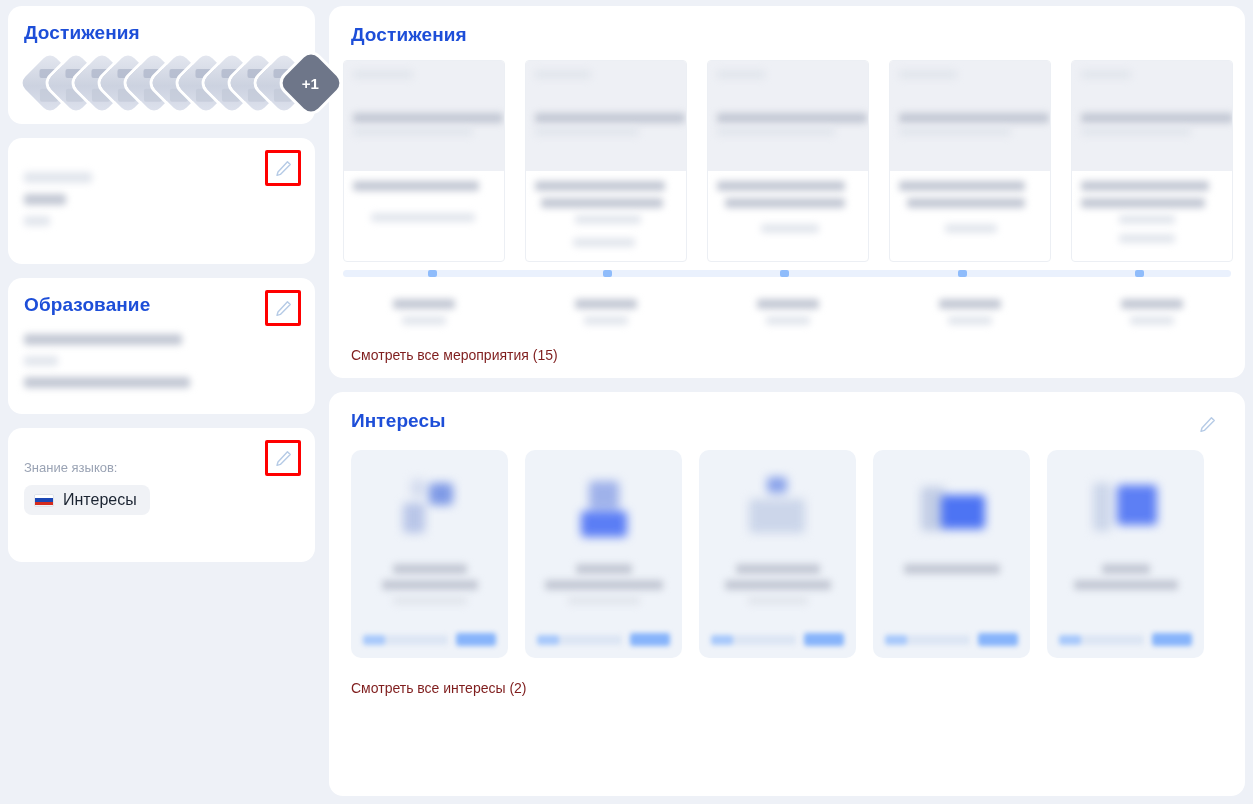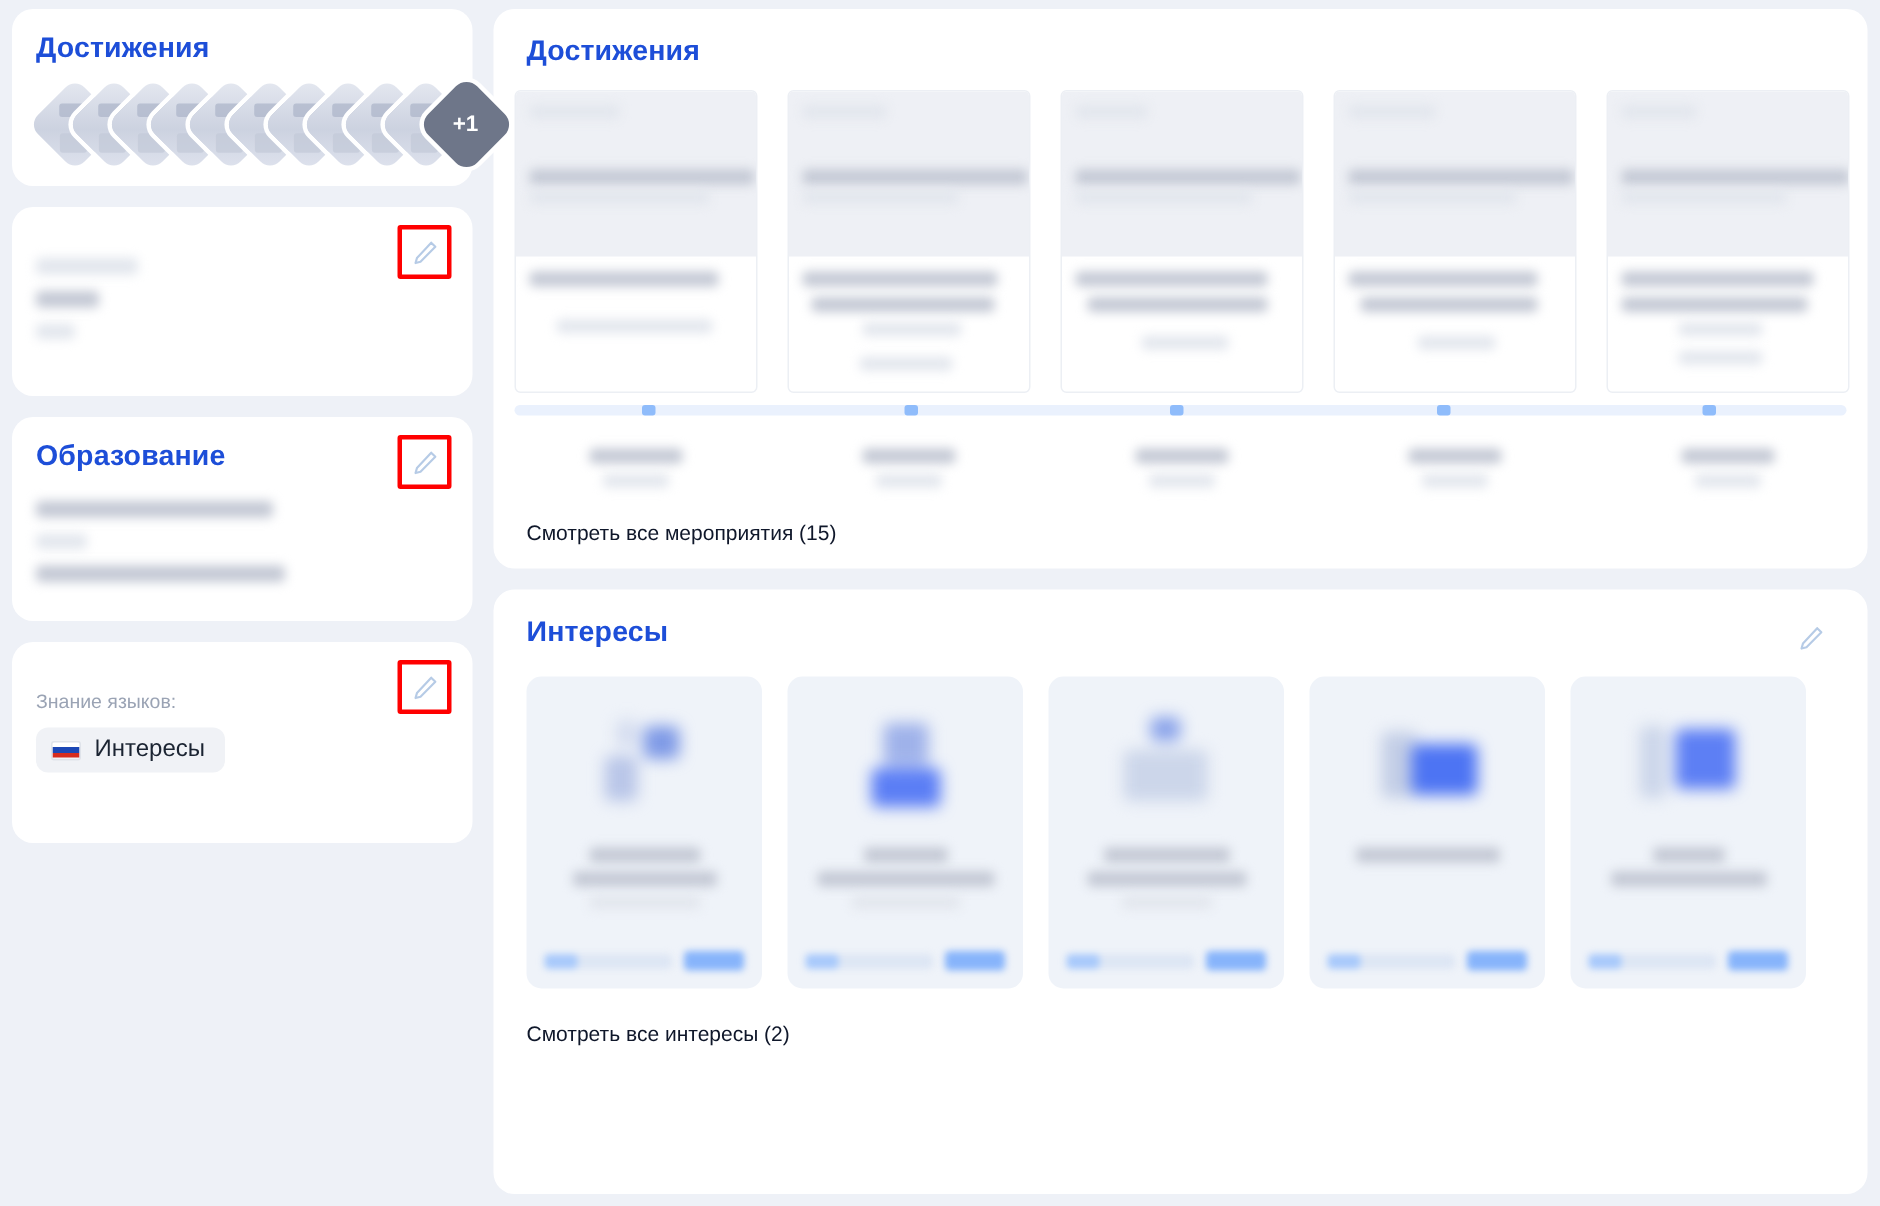--- a/index.html
+++ b/index.html
@@ -267,21 +267,21 @@
     display: flex;
     flex-direction: column;
     align-items: center;
     gap: 7px;
   }
 
   .see-all {
     display: inline-block;
     margin: 22px 0 0 22px;
     font-size: 14px;
-    color: #0f172a;
+    color: #7f1d1d;
     text-decoration: none;
     cursor: pointer;
   }
 
   
   .card-interests { padding: 18px 22px 20px 22px; position: relative; flex: 1 1 auto; }
   .int-edit { top: 14px; right: 20px; }
 
   .interest-row {
     display: flex;

